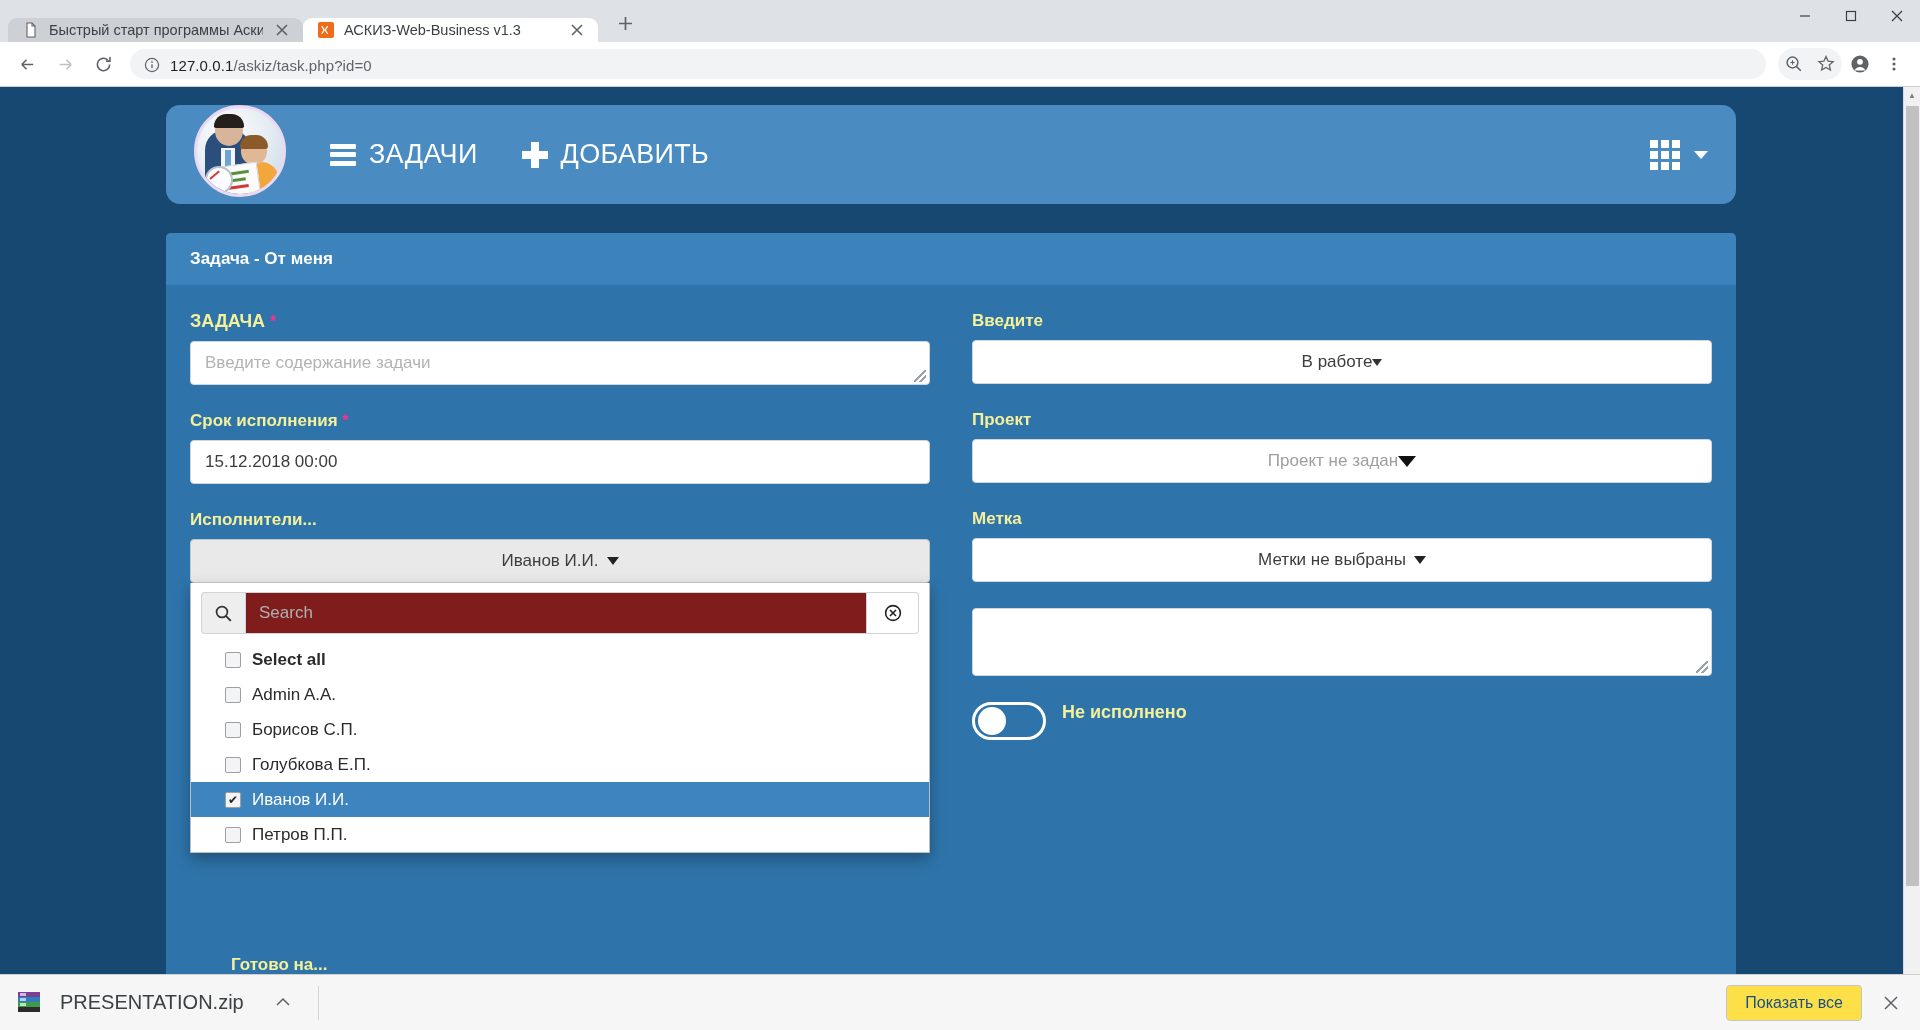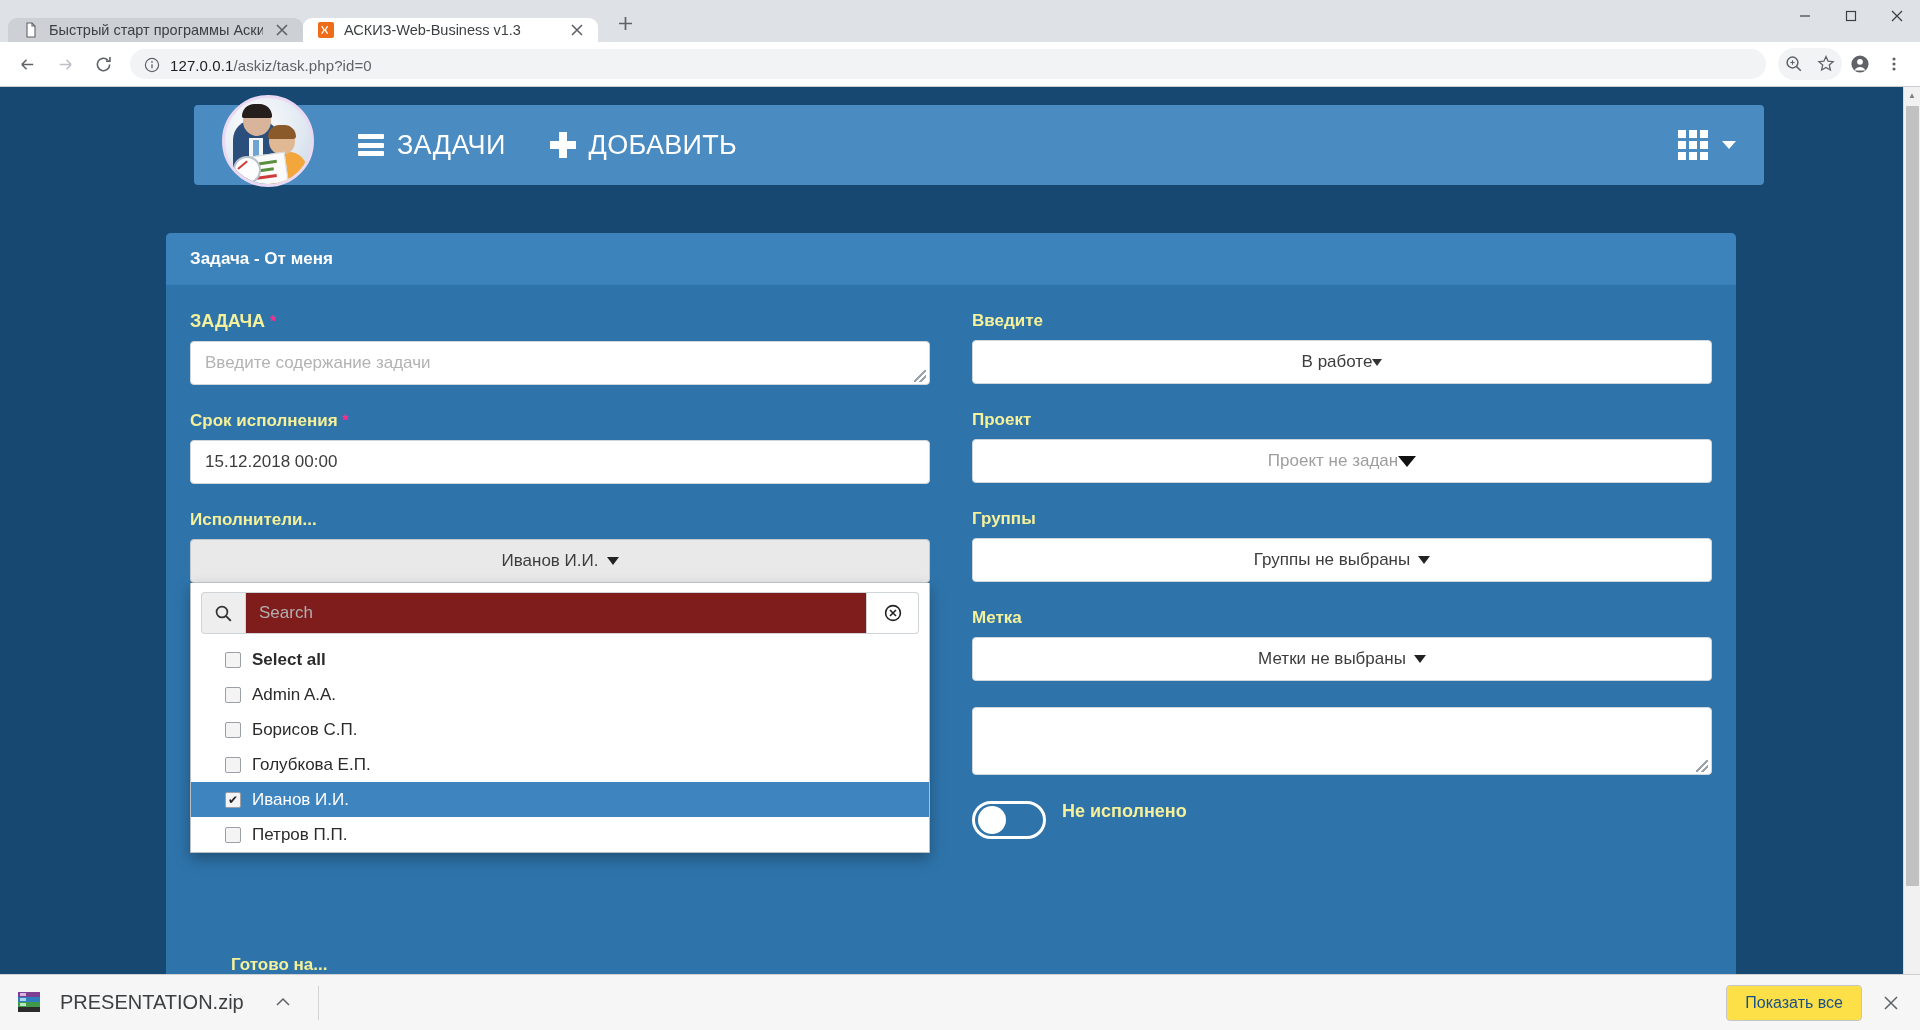--- a/index.html
+++ b/index.html
@@ -58,23 +58,23 @@
   
   .viewport { flex: 1; position: relative; background: #174872; overflow: hidden; display: flex; }
   .page { flex: 1; position: relative; }
 
   .scrollbar { width: 17px; background: #f1f1f1; border-left: 1px solid #dcdcdc; position: relative; }
   .sb-arrow { height: 17px; display: flex; align-items: center; justify-content: center; color: #7f7f7f; font-size: 8px; }
   .sb-thumb { position: absolute; top: 19px; left: 2px; width: 13px; height: 780px; background: #c1c1c1; border-radius: 1px; }
 
   
   .navbar {
-    position: absolute; left: 166px; top: 18px; width: 1570px; height: 80px;
-    background: #4a8bc2; border-radius: 4px;
-    display: flex; align-items: center; padding: 0 28px 0 0; margin-left: 28px;
+    position: absolute; left: 166px; top: 18px; width: 1570px; height: 99px;
+    background: #4a8bc2; border-radius: 14px;
+    display: flex; align-items: center; padding: 0 28px 0 0;
   }
   .brand { width: 100px; height: 100px; margin-left: 28px; flex: 0 0 100px; position: relative; }
   .avatar-circle {
     width: 92px; height: 92px; border-radius: 50%;
     background: radial-gradient(circle at 35% 30%, #fdfdfd 0%, #e8eef5 45%, #c9d6e4 100%);
     border: 3px solid #e9d9f3;
     overflow: hidden; position: relative;
   }
   .av-body { position: absolute; left: 8px; top: 22px; width: 46px; height: 70px; background: #2b4f7c; border-radius: 20px 20px 0 0; }
   .av-head { position: absolute; left: 18px; top: 8px; width: 28px; height: 30px; background: #d7b49a; border-radius: 50%; }
@@ -489,27 +489,20 @@
               </div>
 
               <div class="fgroup">
                 <span class="flabel">Проект</span>
                 <div class="selectbox placeholder">
                   <span>Проект не задан</span>
                   <span class="caret-lg"></span>
                 </div>
               </div>
 
-              <div class="fgroup">
-                <span class="flabel">Группы</span>
-                <div class="dd-toggle white">
-                  <span>Группы не выбраны</span>
-                  <span class="caret-dd"></span>
-                </div>
-              </div>
 
               <div class="fgroup">
                 <span class="flabel">Метка</span>
                 <div class="dd-toggle white">
                   <span>Метки не выбраны</span>
                   <span class="caret-dd"></span>
                 </div>
               </div>
 
               <div class="fgroup" style="margin-bottom:20px;">

